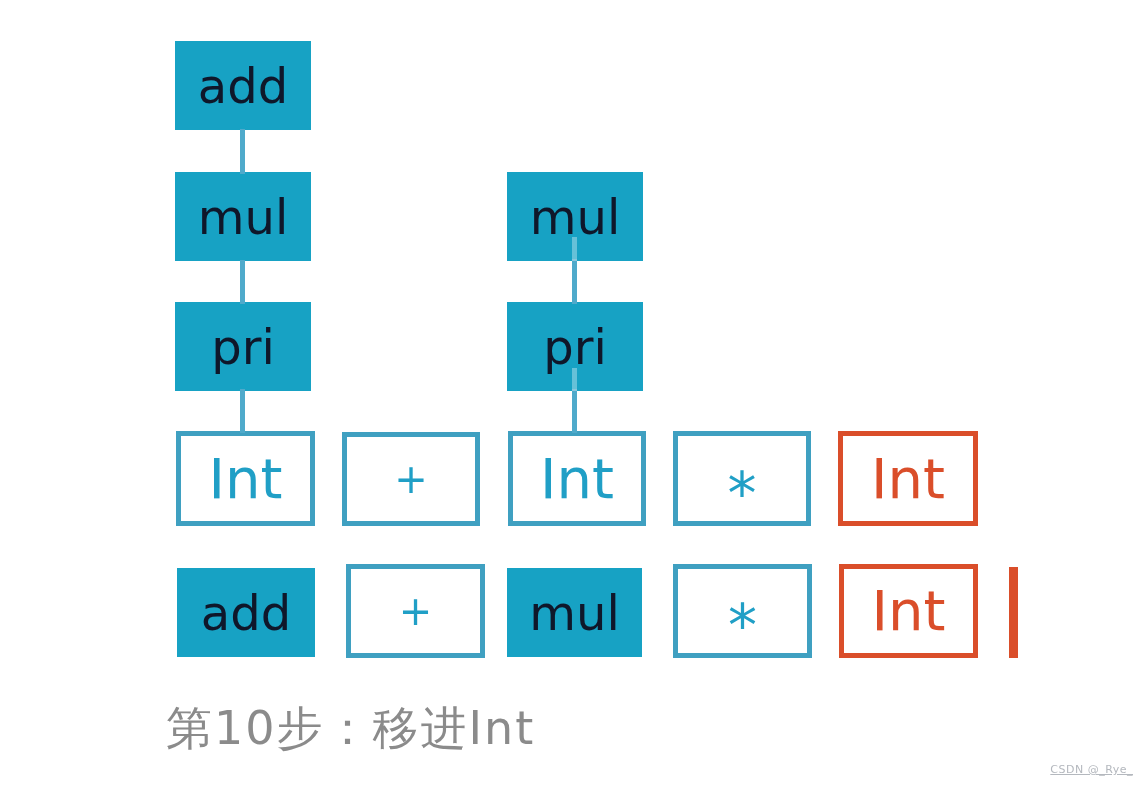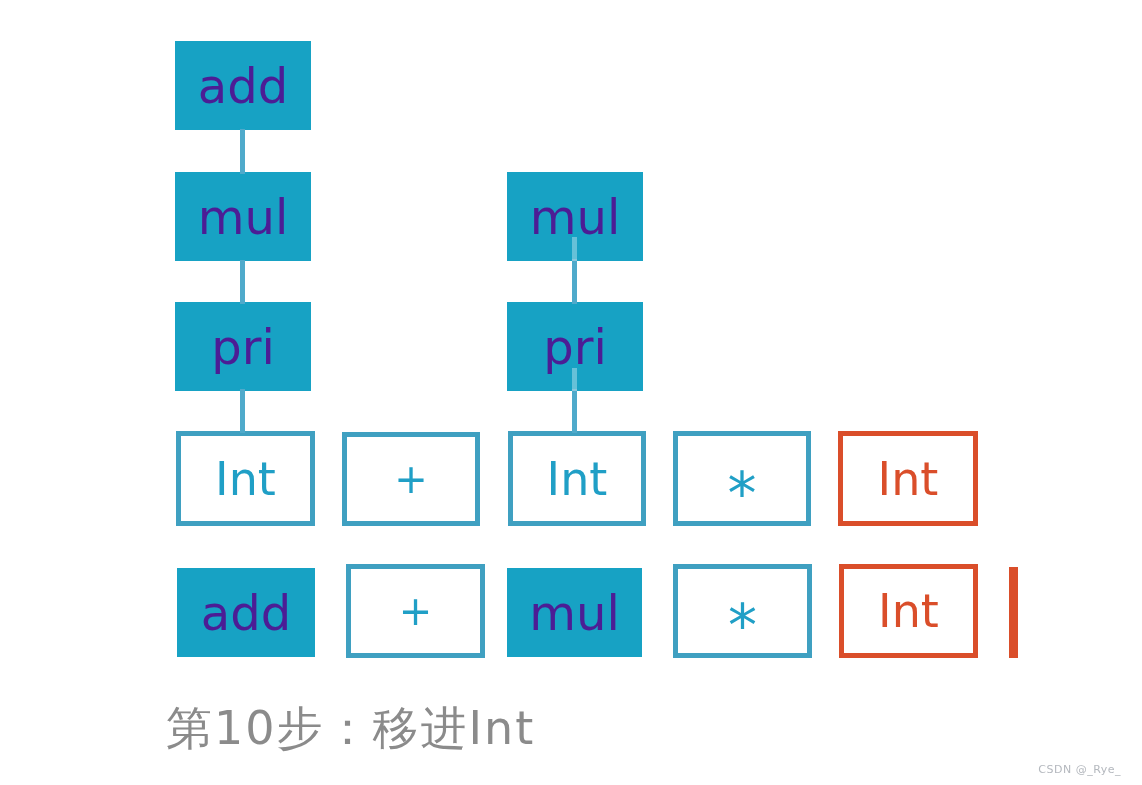--- a/index.html
+++ b/index.html
@@ -12,27 +12,27 @@
     height: 785px;
     background: #ffffff;
     overflow: hidden;
   }
 
   .node {
     position: absolute;
     display: flex;
     align-items: center;
     justify-content: center;
-    font-size: 46px;
+    font-size: 56px;
     line-height: 1;
     user-select: none;
   }
   .node.filled {
     background: var(--teal-fill);
-    color: #4c1d95;
+    color: #0f172a;
     font-size: 48px;
   }
   .node.outline-teal {
     background: #ffffff;
     border: 5px solid var(--teal-border);
     color: var(--teal-text);
   }
   .node.outline-orange {
     background: #ffffff;
     border: 5px solid var(--orange);
@@ -58,25 +58,26 @@
     position: absolute;
     left: 166px;
     top: 698px;
     font-size: 46px;
     letter-spacing: 2px;
     color: var(--caption-gray);
   }
 
   .watermark {
     position: absolute;
-    right: 21px;
+    right: 9px;
     bottom: 9px;
     font-size: 11px;
     letter-spacing: 0.5px;
     color: var(--watermark-gray);
+    text-decoration: underline;
   }
 </style>
 </head>
 <body>
 
 <div class="canvas">
   <div id="nodes-layer">
       <div class="node filled" style="left: 175px; top: 41px; width: 136px; height: 89px;">
         <span class="glyph">add</span>
       </div>

